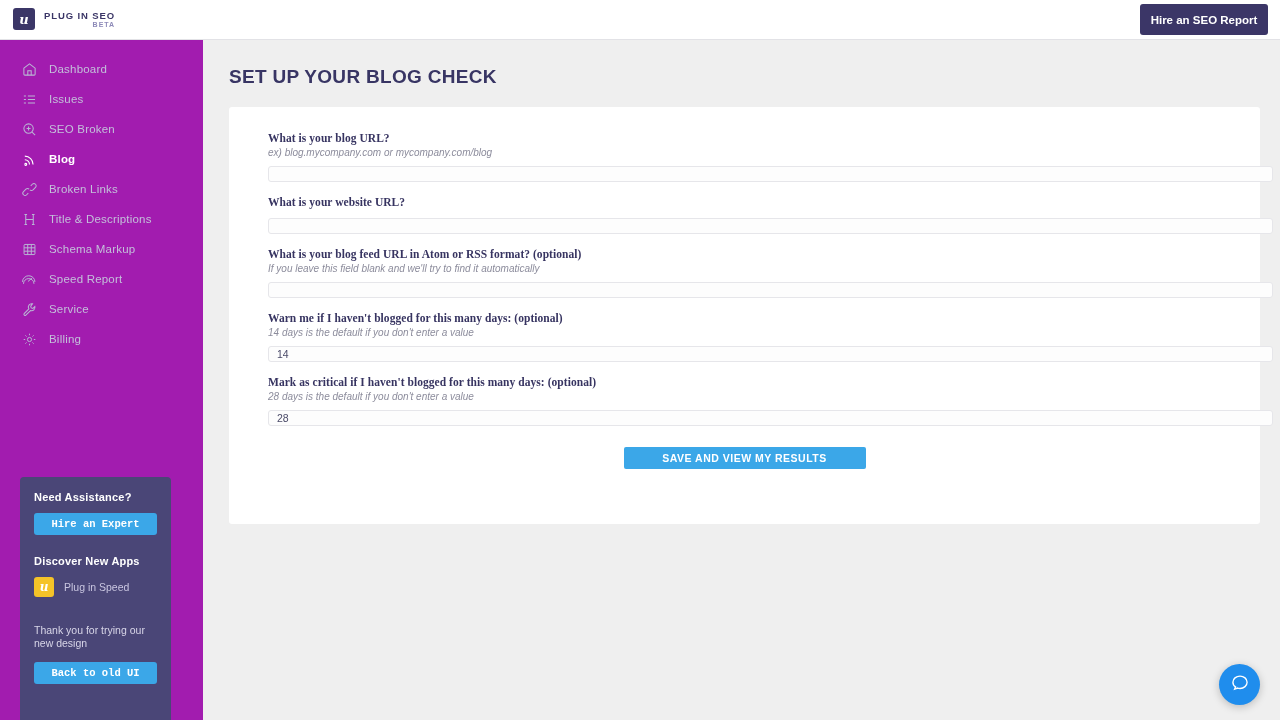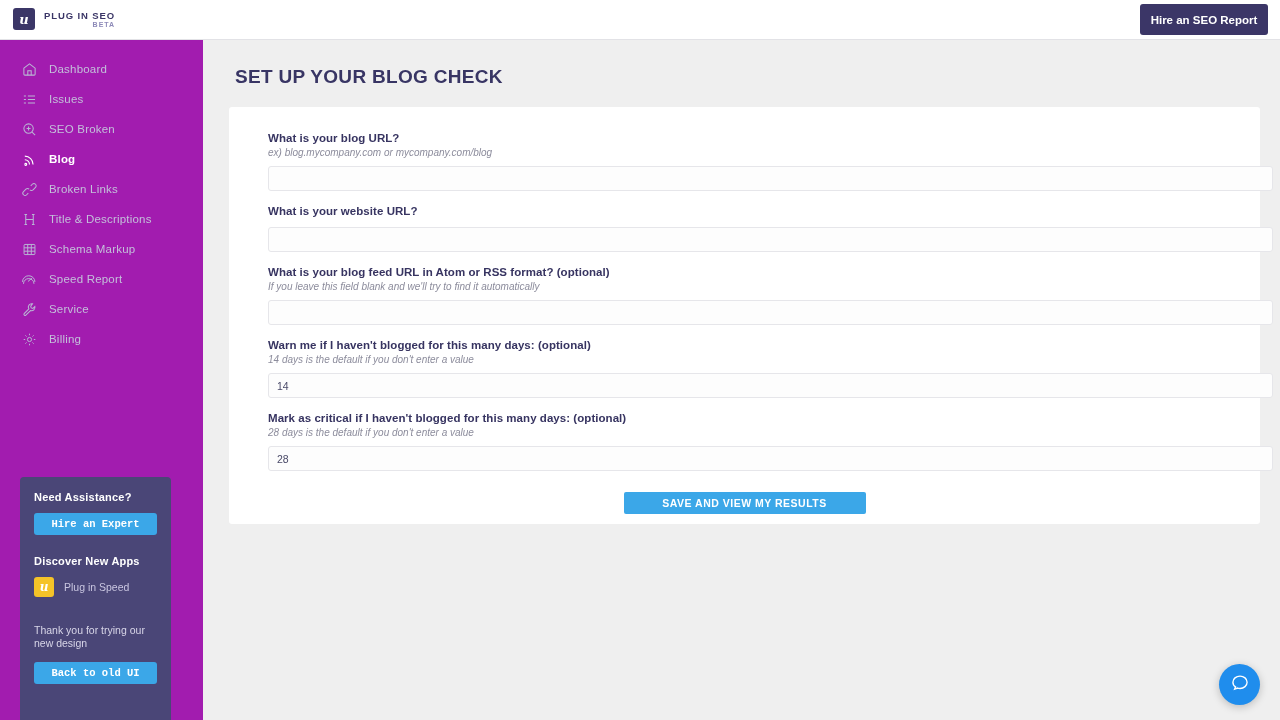--- a/index.html
+++ b/index.html
@@ -109,41 +109,41 @@
     margin-bottom: 12px; width: 130px;
   }
 
   
   .main {
     position: absolute; left: 203px; top: 40px;
     width: 1077px; height: 680px;
     background: #efefef;
   }
   .page-title {
-    position: absolute; left: 32px; top: 26px;
+    position: absolute; left: 26px; top: 26px;
     font-size: 19px; font-weight: 700; color: #383564;
     letter-spacing: 0.3px; text-transform: uppercase;
   }
   .card {
     position: absolute; left: 26px; top: 67px;
     width: 1031px; height: 417px;
     background: #ffffff; border-radius: 3px;
   }
   .form { padding: 25px 39px 0 39px; }
   .field { margin-bottom: 14px; }
   .field-label {
     font-size: 11.5px; font-weight: 700; color: #373461;
-    letter-spacing: 0.05px; display: block;
+    letter-spacing: 0.05px; display: block; font-family: Liberation Serif, serif;
   }
   .field-hint {
     font-size: 10px; font-style: italic; color: #8c8c9c;
     display: block; margin-top: 3px;
   }
   .field-input {
-    display: block; width: 1005px; height: 25px;
+    display: block; width: 1005px; height: 16px;
     margin-top: 10px;
     border: 1px solid #e6e6ea; border-radius: 3px;
     background: #fdfdfd;
     font-family: "Liberation Sans", sans-serif;
     font-size: 10.5px; color: #4a4a68;
     padding: 0 8px; outline: none;
   }
   .field.with-hint .field-input { margin-top: 8px; }
   .submit-wrap { text-align: center; margin-top: 21px; }
   .submit-btn {

